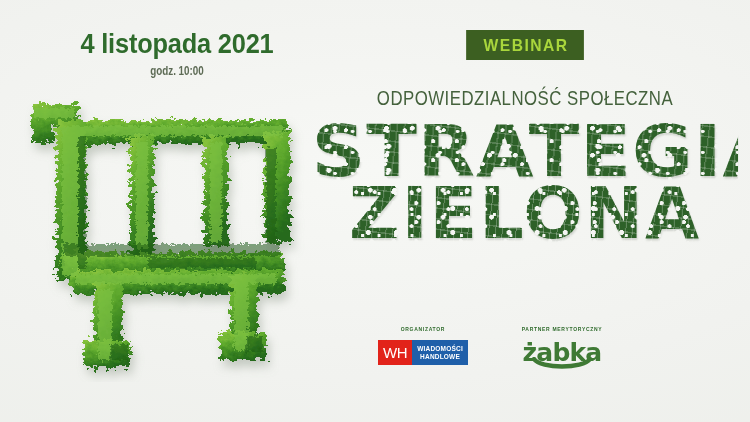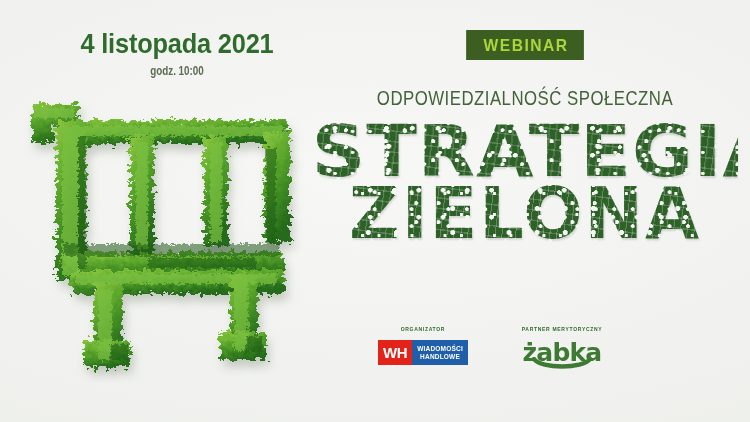--- a/index.html
+++ b/index.html
@@ -169,21 +169,21 @@
   
   .wh-logo {
     display: flex;
     align-items: stretch;
     height: 25px;
   }
   .wh-red {
     background: #e2231a;
     color: #ffffff;
     font-family: "Liberation Sans", sans-serif;
-    font-weight: 700;
+    font-weight: 400;
     font-size: 15px;
     letter-spacing: -0.4px;
     display: flex;
     align-items: center;
     justify-content: center;
     padding: 0 5px;
   }
   .wh-blue {
     background: #1f5fa9;
     color: #ffffff;

